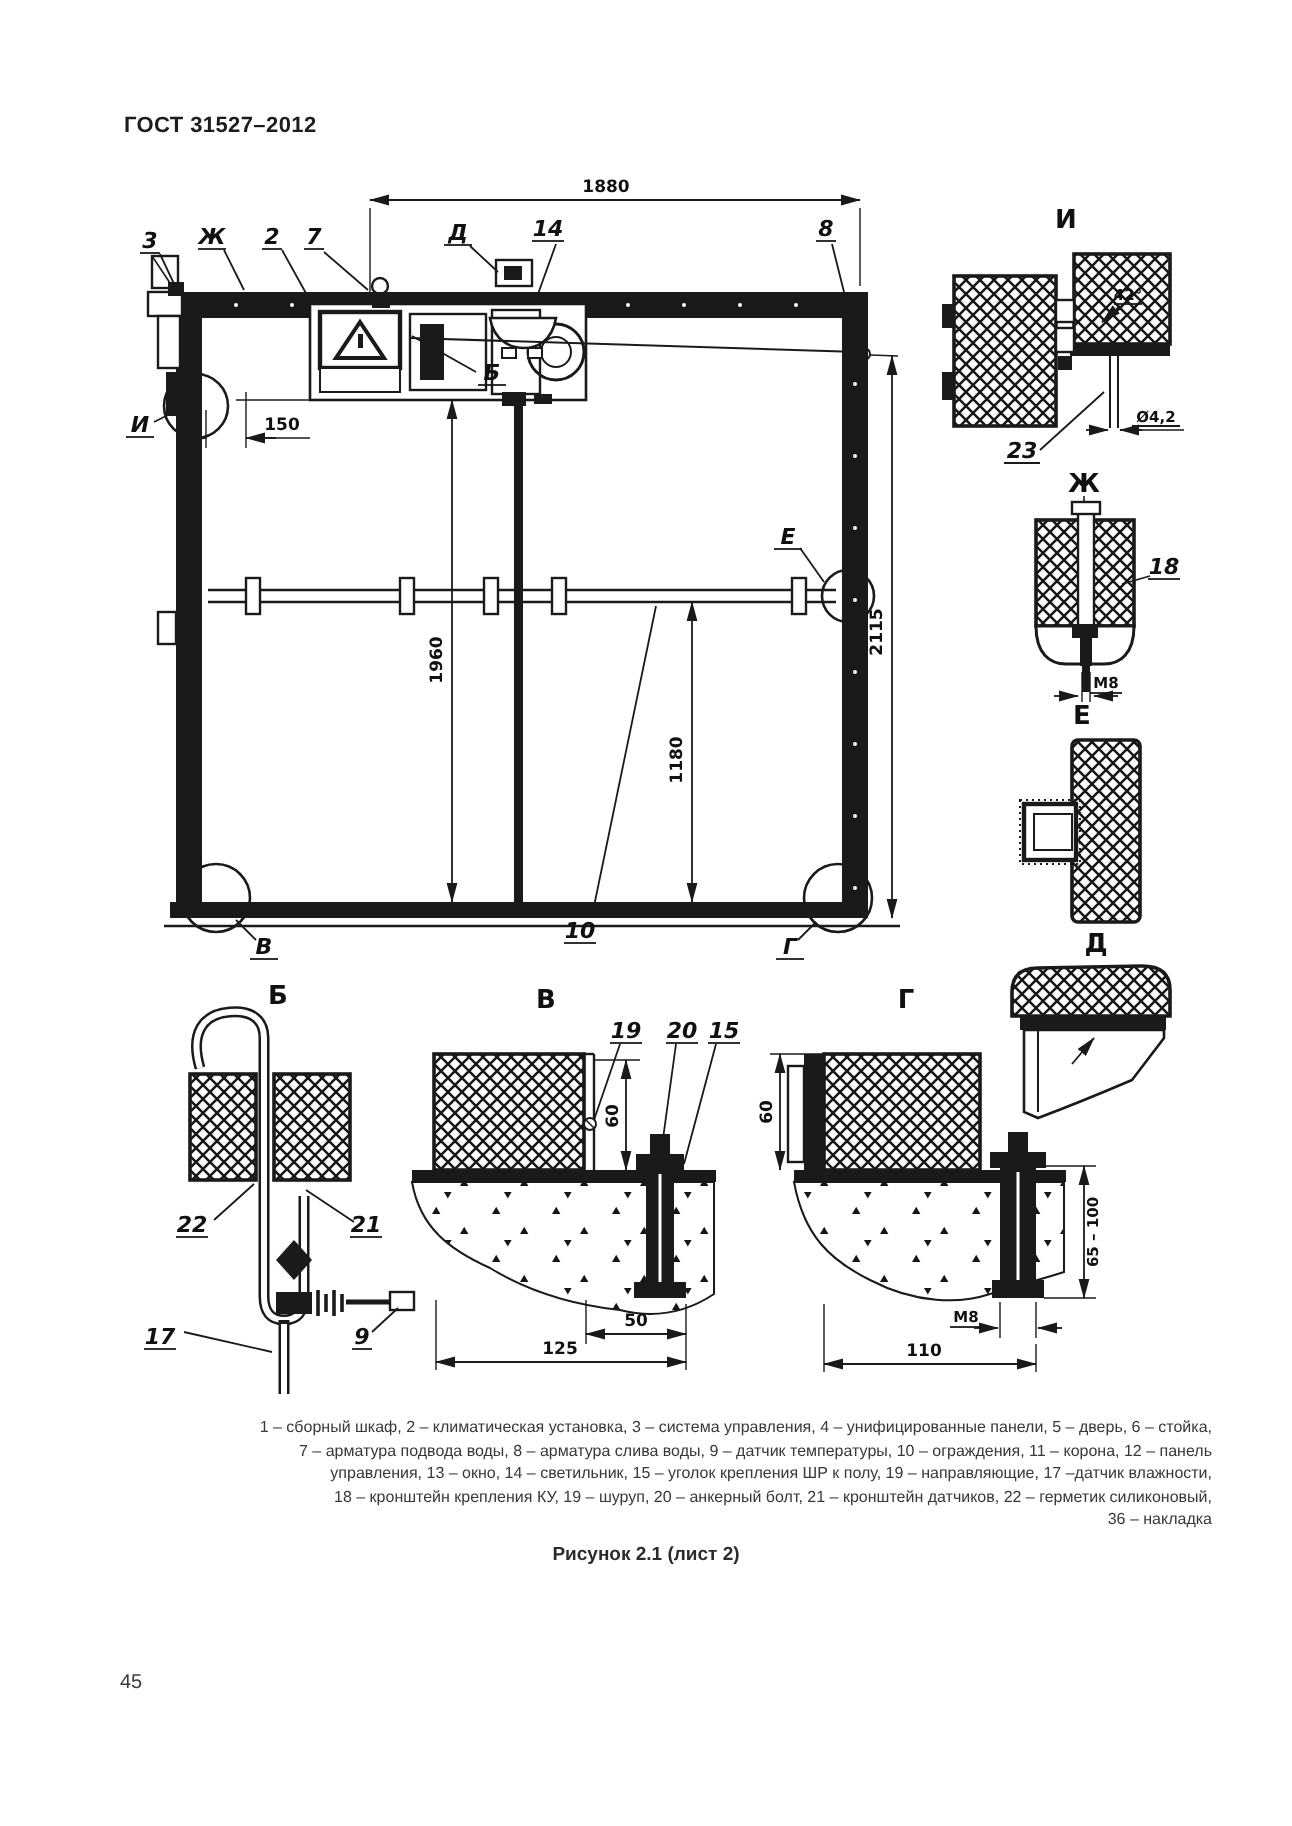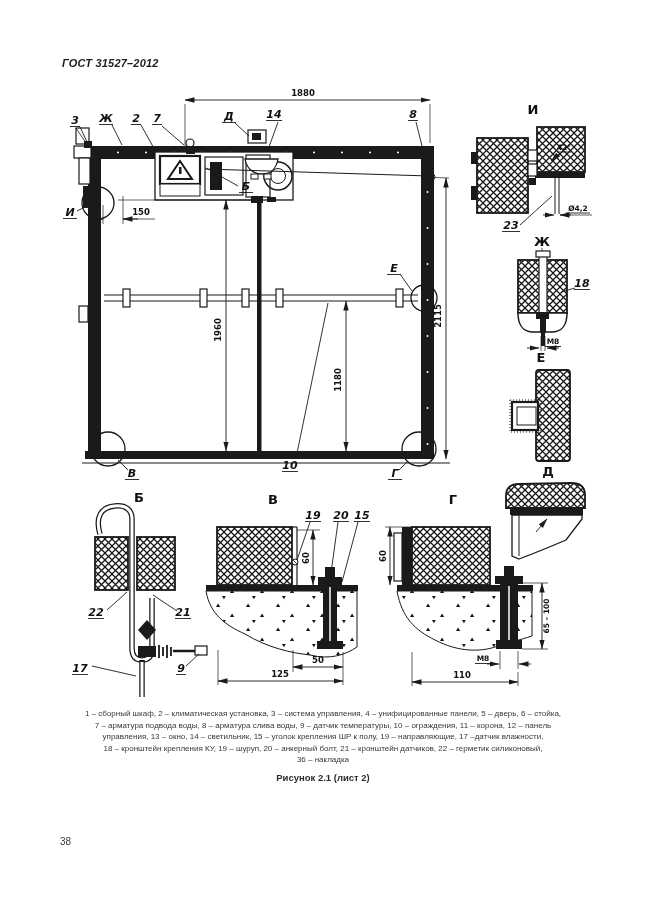--- a/index.html
+++ b/index.html
@@ -1,20 +1,20 @@
 <!DOCTYPE html>
 <html><head>
 <meta charset="utf-8">
 <style>
   html,body{margin:0;padding:0;background:#fff;}
   #page{position:relative;width:646px;height:913px;background:#ffffff;overflow:hidden;
         font-family:"Liberation Sans",sans-serif;color:#222;}
-  #hdr{position:absolute;left:62px;top:57px;font-size:11px;font-weight:bold;color:#1d1d1d;letter-spacing:.2px;font-style:italic;}
+  #hdr{position:absolute;left:62px;top:57px;font-size:11px;font-weight:bold;color:#1d1d1d;letter-spacing:.2px;}
   #pgnum{position:absolute;left:60px;top:836px;font-size:10px;color:#3c3c3c;}
-  #legend{position:absolute;left:40px;right:40px;top:708px;text-align:center;
+  #legend{position:absolute;left:40px;right:40px;top:708px;text-align:right;
           font-size:8px;line-height:11.5px;color:#383838;}
   #figcap{position:absolute;left:0;right:0;top:772px;text-align:center;font-size:9.5px;color:#2b2b2b;font-weight:bold;}
   svg{position:absolute;left:0;top:0;}
   .s{stroke:#1a1a1a;fill:none;}
   .f{fill:#1a1a1a;stroke:none;}
   .w{fill:#ffffff;stroke:#1a1a1a;}
   .xh{fill:url(#xh);stroke:#1a1a1a;stroke-width:1.8;}
   .conc{fill:url(#conc);stroke:#1a1a1a;stroke-width:1;}
   .dim{stroke:#1a1a1a;stroke-width:.9;fill:none;marker-start:url(#aS);marker-end:url(#aE);}
   .dima{stroke:#1a1a1a;stroke-width:.9;fill:none;marker-end:url(#aE);}
@@ -375,14 +375,14 @@
 
   <div id="legend">
     <div>1 – сборный шкаф, 2 – климатическая установка, 3 – система управления, 4 – унифицированные панели, 5 – дверь, 6 – стойка,</div>
     <div>7 – арматура подвода воды, 8 – арматура слива воды, 9 – датчик температуры, 10 – ограждения, 11 – корона, 12 – панель</div>
     <div>управления, 13 – окно, 14 – светильник, 15 – уголок крепления ШР к полу, 19 – направляющие, 17 –датчик влажности,</div>
     <div>18 – кронштейн крепления КУ, 19 – шуруп, 20 – анкерный болт, 21 – кронштейн датчиков, 22 – герметик силиконовый,</div>
     <div>36 – накладка</div>
   </div>
 
   <div id="figcap">Рисунок 2.1 (лист 2)</div>
-  <div id="pgnum">38</div>
+  <div id="pgnum">45</div>
 </div>
 
 </body></html>

